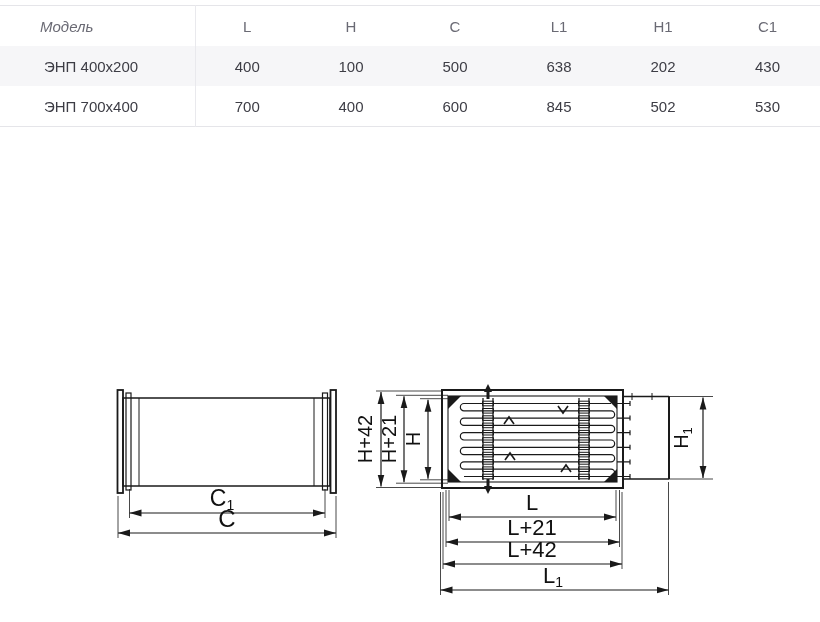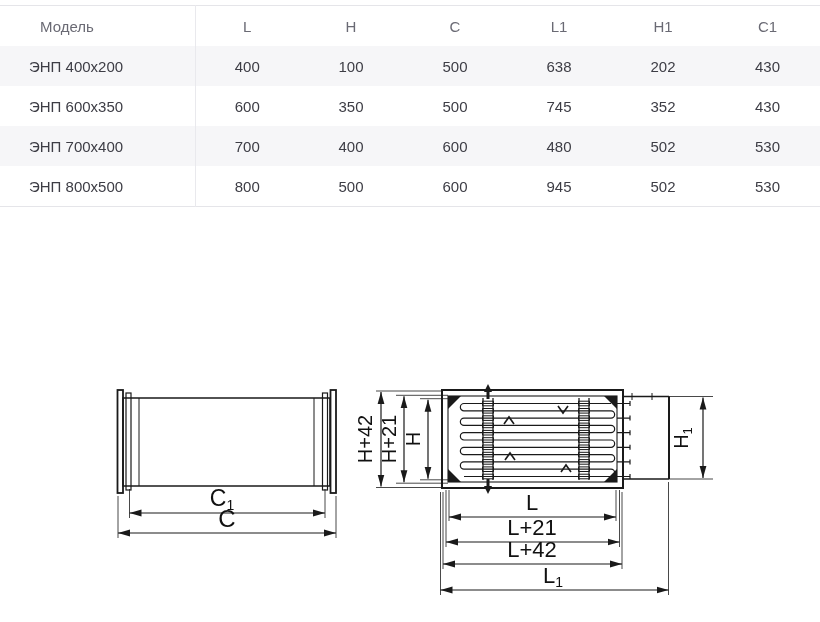--- a/index.html
+++ b/index.html
@@ -14,22 +14,22 @@
     width:820px; margin-top:5px;
     border-top:1px solid #e5e5e9;
     border-bottom:1px solid #e5e5e9;
   }
   table.spec th, table.spec td {
     height:40px; padding:0; font-size:15px; font-weight:400;
     text-align:center; white-space:nowrap;
   }
   table.spec th { color:#6a6a74; }
   table.spec td { color:#3d3d45; }
-  table.spec th.model-col { text-align:left; padding-left:40px; }
-  table.spec td.model-col { text-align:left; padding-left:29px; }
+  table.spec th.model-col { text-align:left; padding-left:40px;font-style:italic; }
+  table.spec td.model-col { text-align:left; padding-left:44px; }
   table.spec .divider { border-right:1px solid #e9e9ed; }
   table.spec tbody tr:nth-child(odd) { background:#f6f6f8; }
   
   #drawings { position:absolute; left:0; top:370px; }
   #drawings .ln   { stroke:#1a1a1a; fill:none; }
   #drawings .thin { stroke:#1a1a1a; stroke-width:0.8; fill:none; }
   #drawings .fillk{ fill:#1a1a1a; stroke:none; }
   #drawings text  { fill:#111111; font-family:"Liberation Sans", sans-serif; }
 </style>
 </head>
@@ -60,43 +60,25 @@
       <tr>
         <td class="model-col divider">ЭНП 400x200</td>
         <td>400</td>
         <td>100</td>
         <td>500</td>
         <td>638</td>
         <td>202</td>
         <td>430</td>
       </tr>
       <tr>
-        <td class="model-col divider">ЭНП 600x350</td>
-        <td>600</td>
-        <td>350</td>
-        <td>500</td>
-        <td>745</td>
-        <td>352</td>
-        <td>430</td>
-      </tr>
-      <tr>
         <td class="model-col divider">ЭНП 700x400</td>
         <td>700</td>
         <td>400</td>
         <td>600</td>
-        <td>480</td>
-        <td>502</td>
-        <td>530</td>
-      </tr>
-      <tr>
-        <td class="model-col divider">ЭНП 800x500</td>
-        <td>800</td>
-        <td>500</td>
-        <td>600</td>
-        <td>945</td>
+        <td>845</td>
         <td>502</td>
         <td>530</td>
       </tr>
     </tbody>
 </table>
 
 <svg id="drawings" width="820" height="252" viewBox="0 370 820 252">
   <defs>
     <marker id="arr" markerUnits="userSpaceOnUse" markerWidth="13" markerHeight="9" refX="12" refY="4" orient="auto-start-reverse">
       <path d="M0,0.6 L12,4 L0,7.4 z" fill="#1a1a1a"></path>

